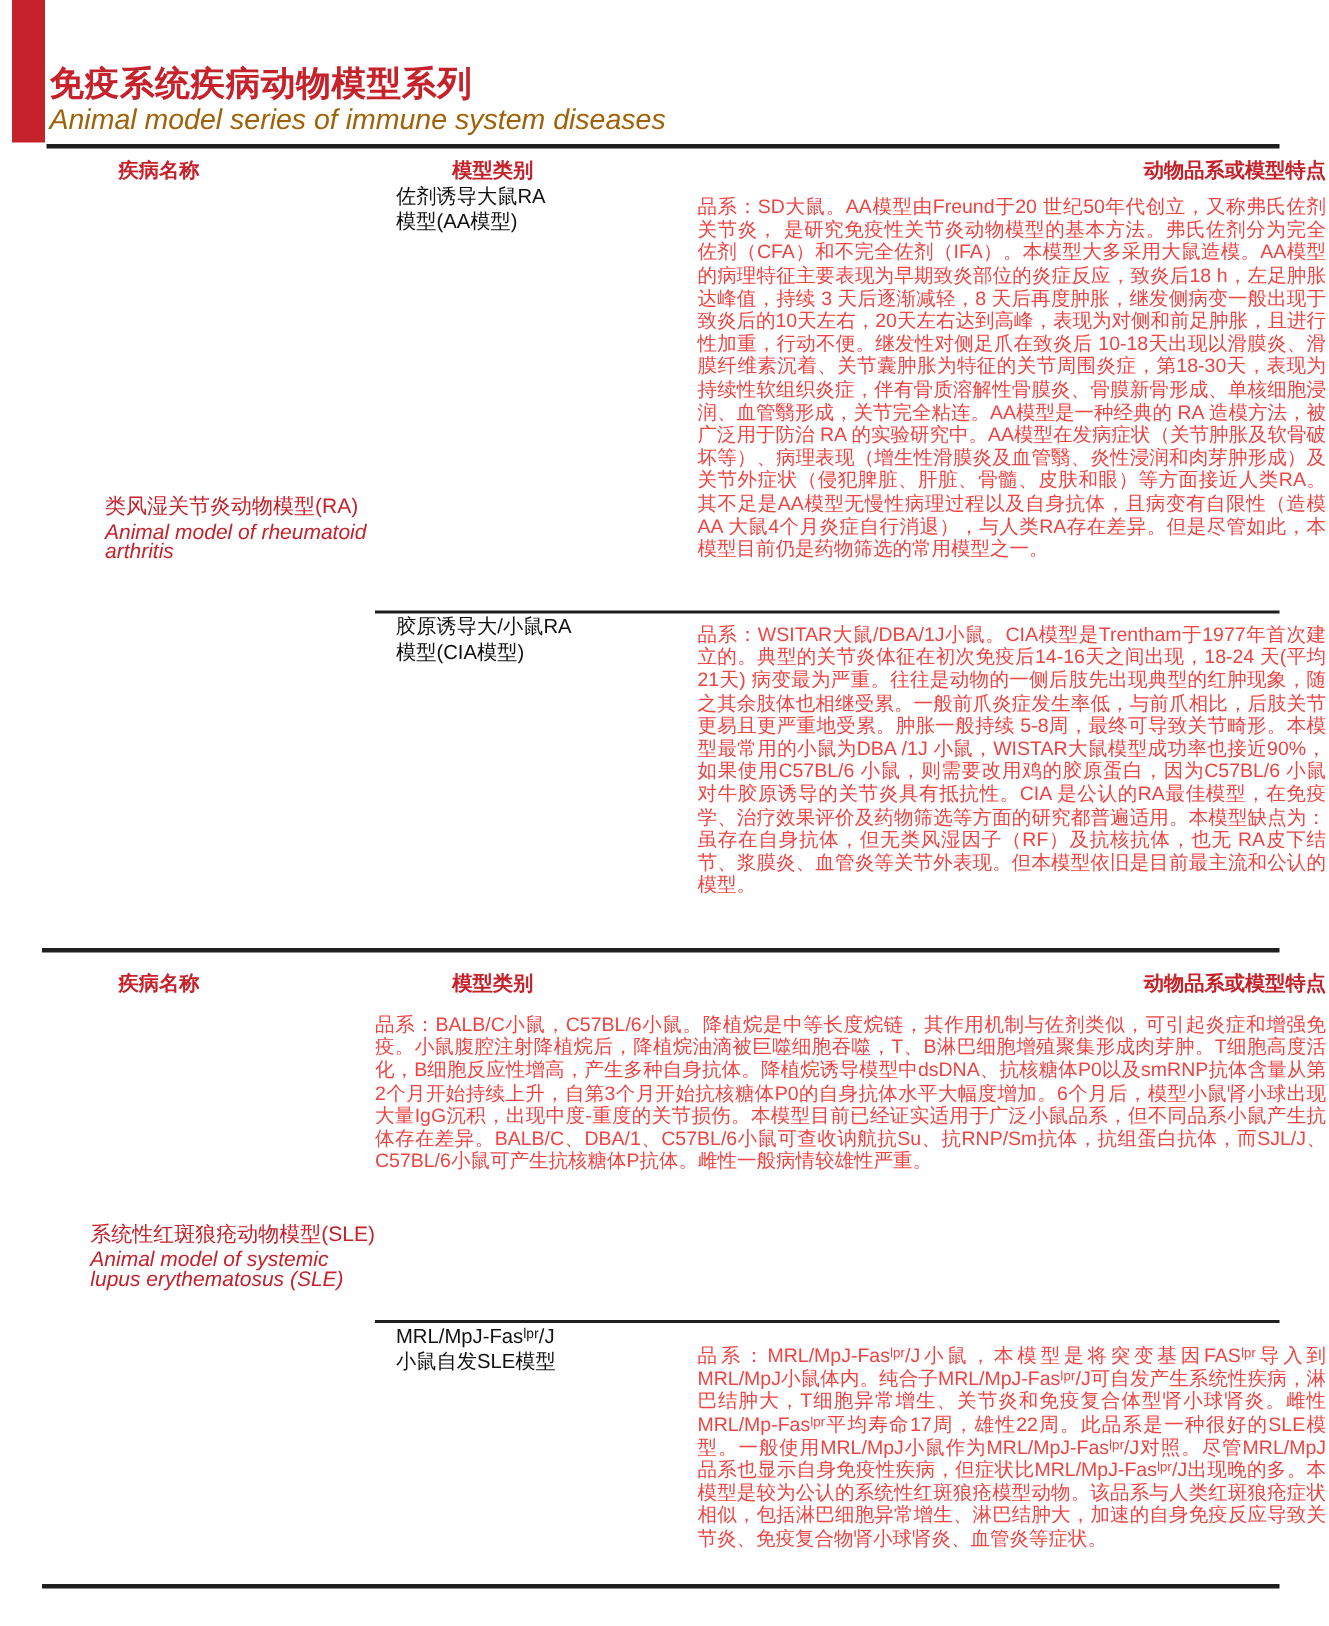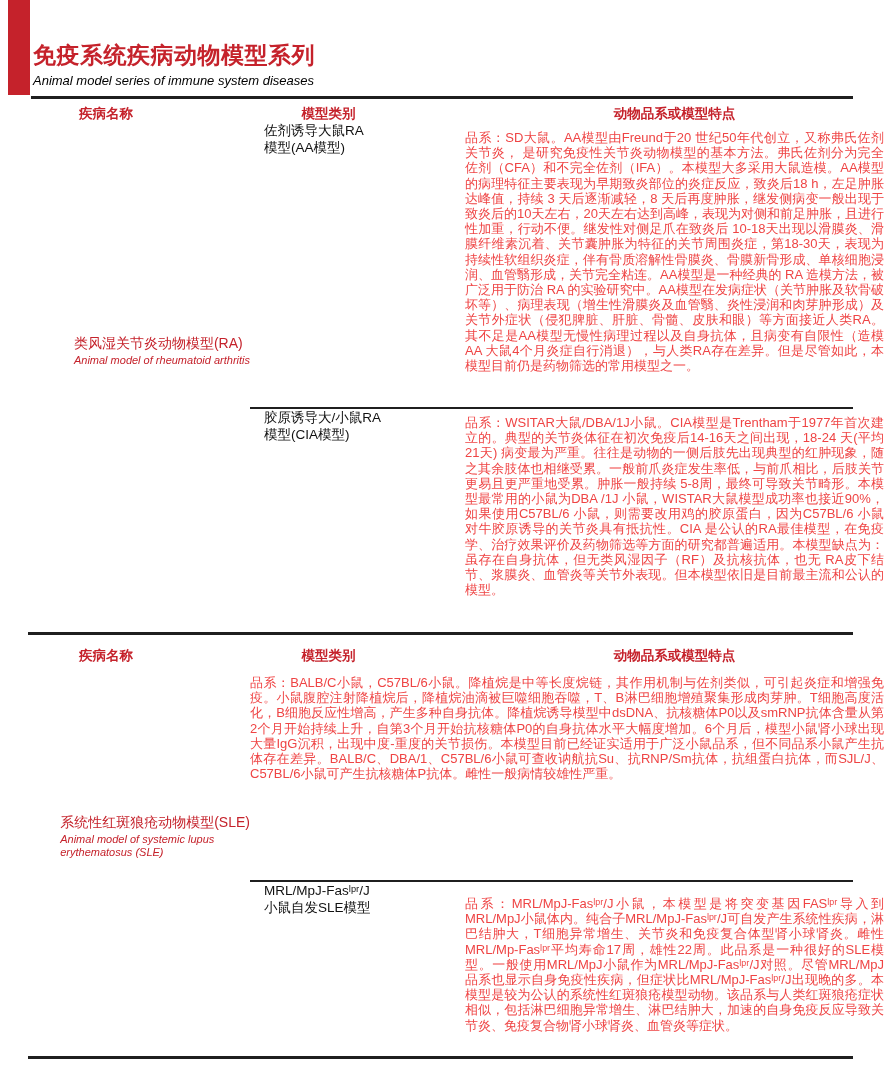--- a/index.html
+++ b/index.html
@@ -7,35 +7,35 @@
     position:relative;
     width:886px;height:1084px;
     background:#ffffff;
     font-family:Liberation Sans, sans-serif;
     color:#1a1a1a;
     overflow:hidden;
   }
   .red-block{position:absolute;left:8px;top:0;width:22px;height:95px;background:#c5222b;}
   .doc-header{position:absolute;left:33px;top:42px;}
   .title{font-size:23px;font-weight:bold;color:#c5222b;line-height:27px;letter-spacing:0.5px;}
-  .subtitle{font-size:13px;font-style:italic;font-weight:500;color:#000000;line-height:20px;margin-top:2px;}
+  .subtitle{font-size:19px;font-style:italic;font-weight:500;color:#a16207;line-height:20px;margin-top:2px;}
   .top-rule{position:absolute;left:31px;top:96px;width:822px;height:3px;background:#1f1f1f;}
   .content{position:absolute;left:28px;top:100px;width:856px;}
   .head-row{display:flex;height:22px;}
   .head-row.second{height:33px;}
   .head-cell{font-size:13.5px;font-weight:bold;color:#c5222b;padding-top:5px;text-align:center;}
   .head-row.second .head-cell{padding-top:12px;}
   .hc1{width:222px;transform:translateX(-33px);}
   .hc2{width:215px;transform:translateX(-29px);}
-  .hc3{flex:1;}
+  .hc3{flex:1;text-align:right;}
   .section{display:flex;}
   .disease-cell{width:222px;display:flex;flex-direction:column;justify-content:center;align-items:flex-end;}
   .disease-inner{transform:translateY(-26px);padding-left:5px;}
   .disease-name{font-size:14px;color:#c5222b;line-height:17px;}
-  .disease-en{font-size:11px;font-style:italic;color:#c5222b;line-height:13px;margin-top:2px;max-width:180px;}
+  .disease-en{font-size:14px;font-style:italic;color:#c5222b;line-height:13px;margin-top:2px;max-width:180px;}
   .rows{flex:1;display:flex;flex-direction:column;}
   .model-row{display:flex;overflow:hidden;}
   .row-aa{height:285px;}
   .row-cia{height:223px;}
   .row-p{height:212px;}
   .row-mrl{height:174px;}
   .model-cell{width:215px;display:flex;flex-direction:column;justify-content:flex-start;}
   .model-label{font-size:13.5px;line-height:17px;padding-left:14px;white-space:pre-line;color:#111;}
   .features{flex:1;font-size:13px;line-height:15.2px;text-align:justify;color:#ef4444;}
   .row-aa  .features{padding-top:8px;}

